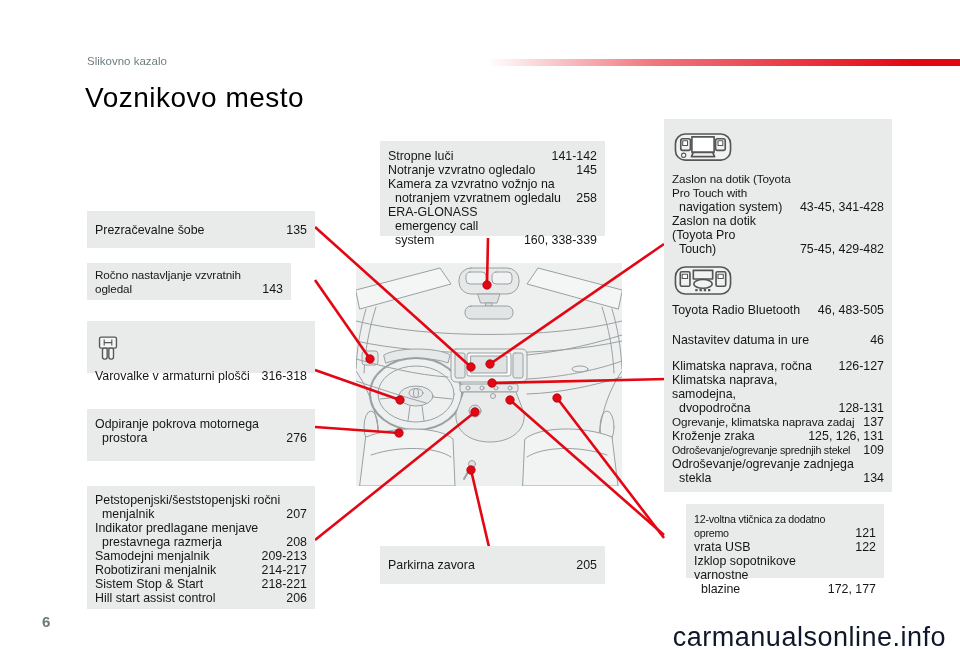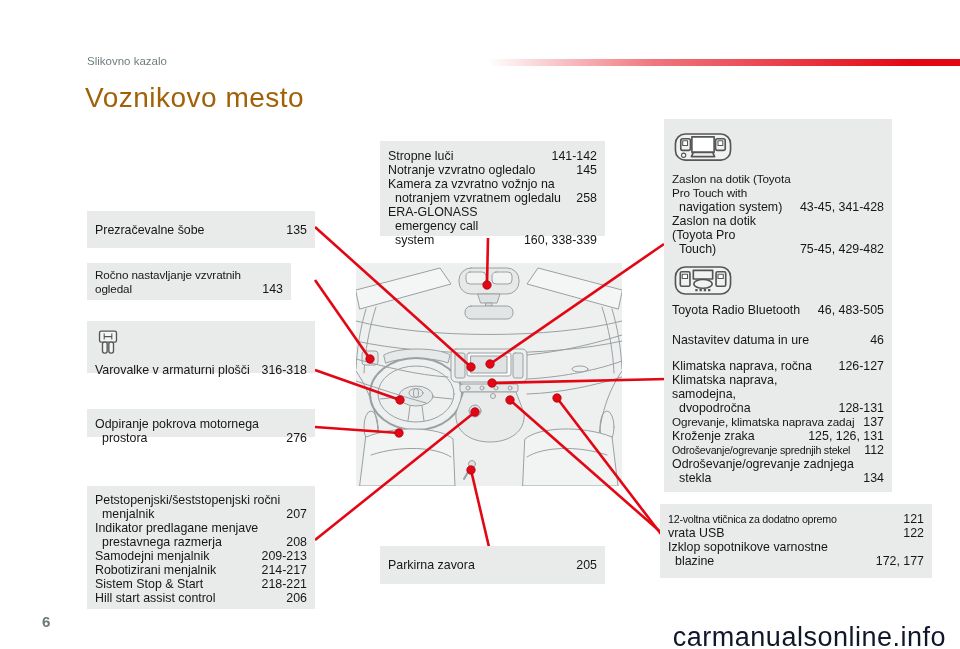--- a/index.html
+++ b/index.html
@@ -1,24 +1,24 @@
 <!DOCTYPE html>
 <html><head>
 <meta charset="utf-8">
 <style>
   html,body{margin:0;padding:0;background:#fff;}
   #page{position:relative;width:960px;height:649px;background:#ffffff;overflow:hidden;
         font-family:"Liberation Sans",sans-serif;color:#161616;margin-top:16px;}
 
   .breadcrumb{position:absolute;left:87px;top:39px;font-size:11.5px;color:#6e7e7e;}
-  .page-title{position:absolute;left:85px;top:66px;font-size:28px;color:#a16207;letter-spacing:.5px;}
+  .page-title{position:absolute;left:85px;top:66px;font-size:28px;color:#000000;letter-spacing:.5px;}
   .red-bar{position:absolute;left:488px;top:43px;width:472px;height:7px;
            background:linear-gradient(to right, rgba(227,6,19,0), rgba(227,6,19,.55) 35%, #e30613 90%);}
 
-  .box{position:absolute;background:#e9ebeb;padding:6px 8px;font-size:12.4px;line-height:14px;z-index:2;box-sizing:border-box;}
+  .box{position:absolute;background:#e9ebeb;padding:12px 8px;font-size:12.4px;line-height:14px;z-index:2;box-sizing:border-box;}
   .box.center-v{display:flex;align-items:center;}
   .box.center-v .row{flex:1;}
   .row{display:flex;align-items:flex-end;}
   .lbl{min-width:0;}
   .l2{padding-left:7px;}
   .pg{margin-left:auto;white-space:nowrap;padding-left:5px;}
   .c1{font-size:11.7px;letter-spacing:-.1px;}
   .c2{font-size:10.7px;letter-spacing:-.25px;}
   .gap{height:16px;}
   .icon{display:block;margin:2px 0 7px 2px;}
@@ -165,21 +165,21 @@
         <rect x="14" y="14.5" width="5.5" height="13" rx="2.4"></rect>
         <path d="M8.5,4.5 v7 M17.5,4.5 v7 M8.5,8 h9" fill="none" stroke-width="1.3"></path>
       </g>
     </svg>
     <div class="row">
       <div class="lbl">Varovalke v armaturni plošči</div>
       <div class="pg">316-318</div>
     </div>
   </div>
 
-  <div class="box" style="left:87px;top:393px;width:228px;height:28px;padding-top:8px;">
+  <div class="box" style="left:87px;top:393px;width:228px;height:52px;padding-top:8px;">
     <div class="row">
       <div class="lbl">
         <div>Odpiranje pokrova motornega</div>
         <div class="l2">prostora</div>
       </div>
       <div class="pg">276</div>
     </div>
   </div>
 
   <div class="box" style="left:87px;top:470px;width:228px;height:123px;padding-top:7px;">
@@ -312,32 +312,32 @@
     <div class="row">
       <div class="lbl c1">Ogrevanje, klimatska naprava zadaj</div>
       <div class="pg">137</div>
     </div>
     <div class="row">
       <div class="lbl">Kroženje zraka</div>
       <div class="pg">125, 126, 131</div>
     </div>
     <div class="row">
       <div class="lbl c2">Odroševanje/ogrevanje sprednjih stekel</div>
-      <div class="pg">112</div>
+      <div class="pg">109</div>
     </div>
     <div class="row">
       <div class="lbl">
         <div>Odroševanje/ogrevanje zadnjega</div>
         <div class="l2">stekla</div>
       </div>
       <div class="pg">134</div>
     </div>
   </div>
 
-  <div class="box" style="left:660px;top:488px;width:272px;height:74px;padding-top:8px;">
+  <div class="box" style="left:686px;top:488px;width:198px;height:74px;padding-top:8px;">
     <div class="row">
       <div class="lbl c2">12-voltna vtičnica za dodatno opremo</div>
       <div class="pg">121</div>
     </div>
     <div class="row">
       <div class="lbl">vrata USB</div>
       <div class="pg">122</div>
     </div>
     <div class="row">
       <div class="lbl">

